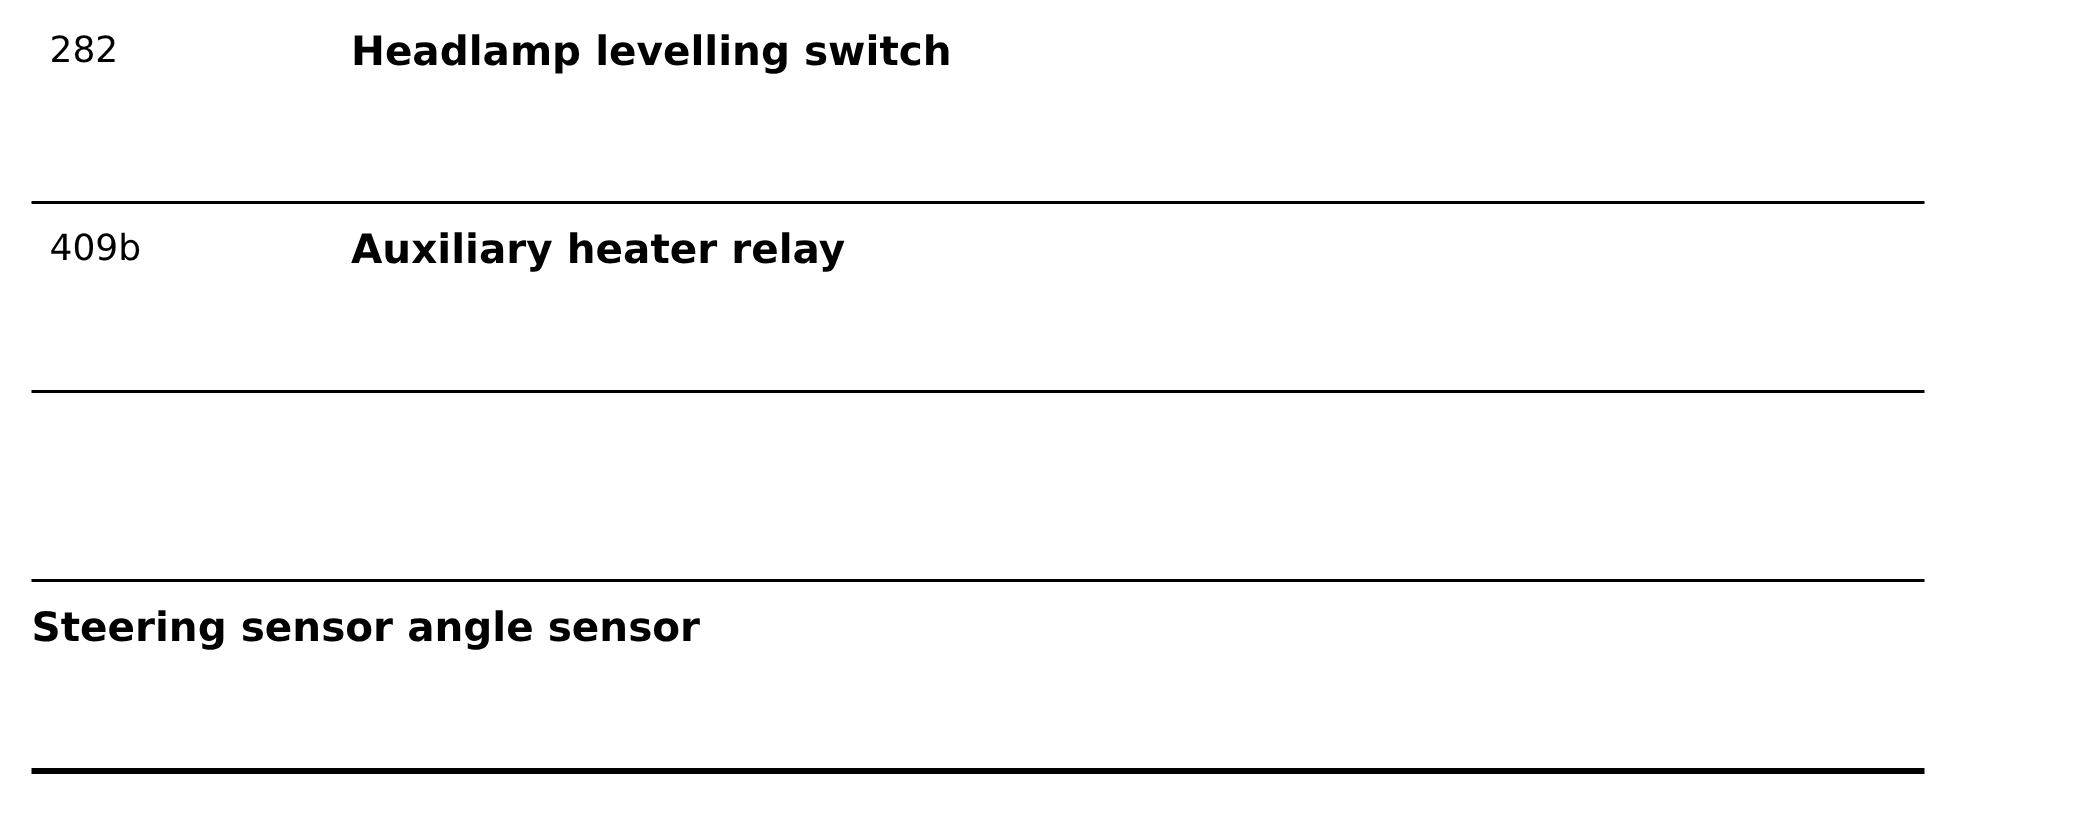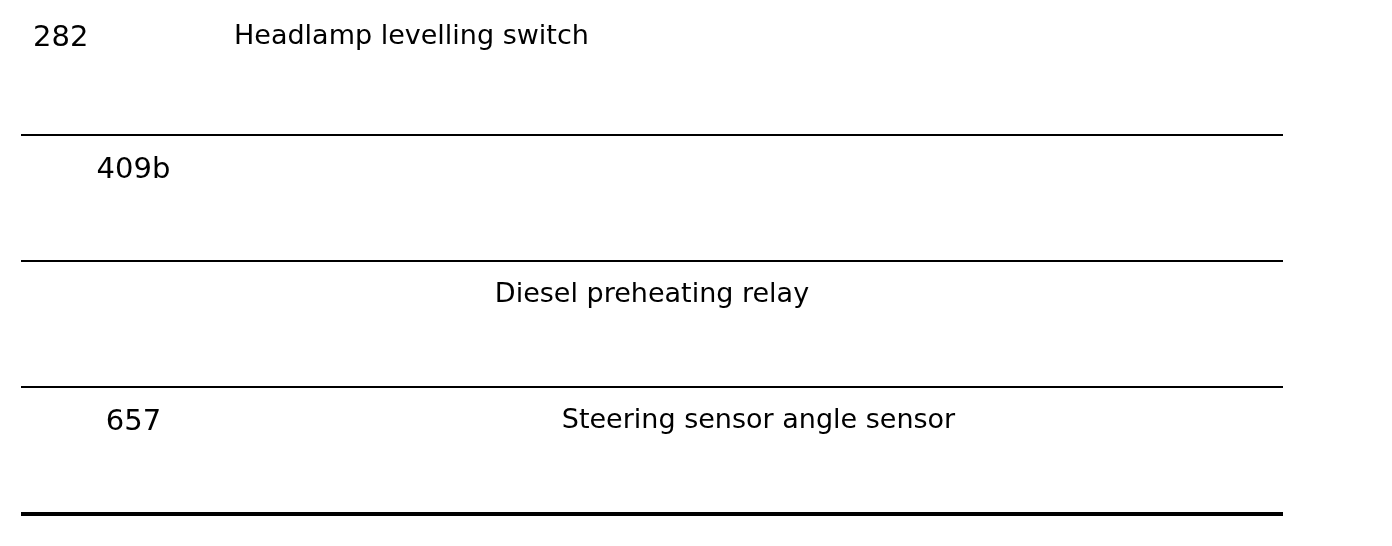--- a/index.html
+++ b/index.html
@@ -25,52 +25,51 @@
     box-sizing: border-box;
     min-height: 126px;
     padding-top: 15px;
   }
   .row:first-child {
     min-height: 134px;
     padding-top: 19px;
   }
   .row + .row {
     border-top: 2px solid #000000;
-    text-align: center;
   }
   .code-cell {
     box-sizing: border-box;
     width: 213px;
     padding-left: 12px;
-    font-size: 29px;
+    font-size: 24px;
     line-height: 1.2;
     flex: 0 0 auto;
   }
   .desc-cell {
     flex: 1 1 auto;
     font-size: 27px;
     line-height: 1.2;
+    font-weight: bold;
   }
 </style>
 </head>
 <body>
 
 <div class="component-table">
 
   <div class="row">
     <div class="code-cell">282</div>
     <div class="desc-cell">Headlamp levelling switch</div>
   </div>
 
   <div class="row">
     <div class="code-cell">409b</div>
+    <div class="desc-cell">Auxiliary heater relay</div>
   </div>
 
   <div class="row">
-    <div class="desc-cell">Diesel preheating relay</div>
   </div>
 
   <div class="row">
-    <div class="code-cell">657</div>
     <div class="desc-cell">Steering sensor angle sensor</div>
   </div>
 
 </div>
 
 </body></html>

